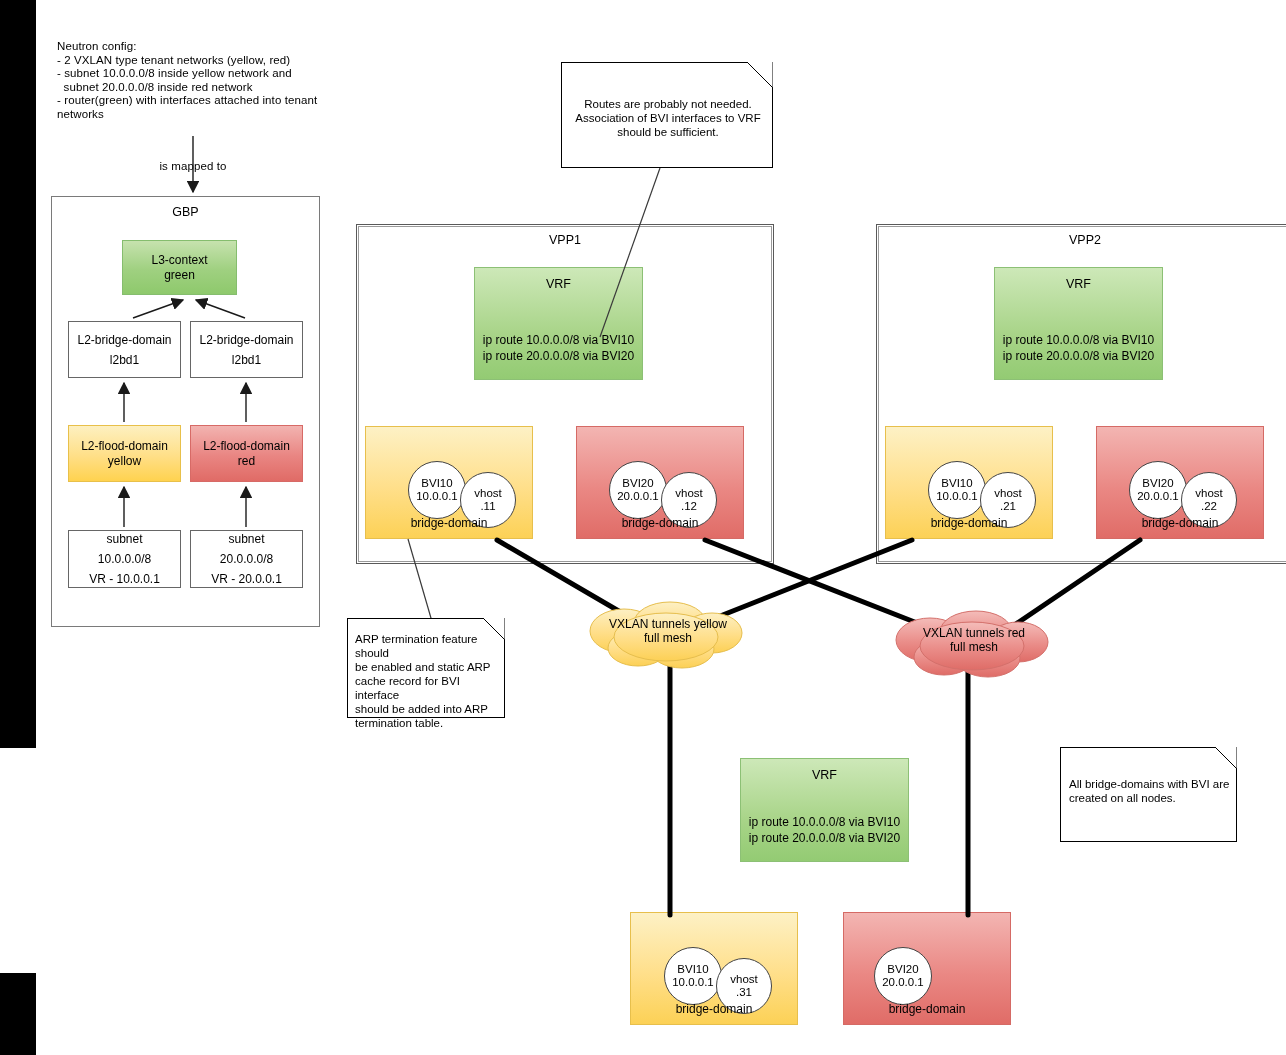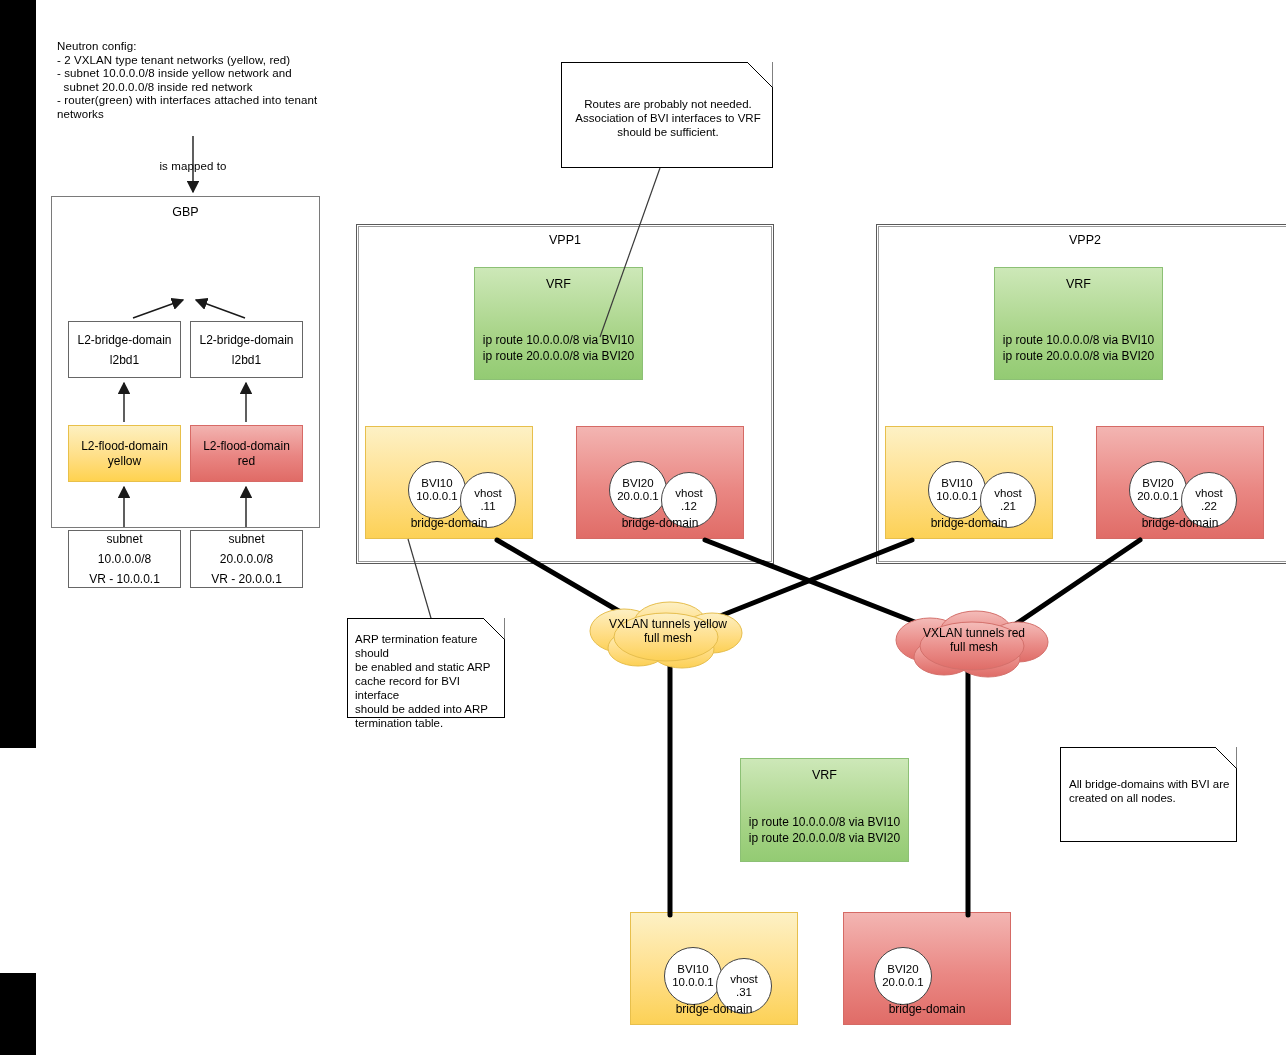--- a/index.html
+++ b/index.html
@@ -115,24 +115,26 @@
 
   <div class="textblock" style="left:57px;top:40px;width:300px;">Neutron config:
 - 2 VXLAN type tenant networks (yellow, red)
 - subnet 10.0.0.0/8 inside yellow network and
   subnet 20.0.0.0/8 inside red network
 - router(green) with interfaces attached into tenant
 networks</div>
 
   <div class="textblock" style="left:138px;top:160px;width:110px;text-align:center;">is mapped to</div>
 
-  <div class="gbpbox" style="left:51px;top:196px;width:269px;height:332px;">
+  <div class="gbpbox" style="left:51px;top:196px;width:269px;height:431px;">
     <div class="boxtitle">GBP</div>
   </div>
 
+  <div class="grect" style="left:122px;top:240px;width:115px;height:55px;white-space:pre-line;">L3-context
+green</div>
 
   <div class="wrect" style="left:68px;top:321px;width:113px;height:57px;white-space:pre-line;">L2-bridge-domain
 l2bd1</div>
   <div class="wrect" style="left:190px;top:321px;width:113px;height:57px;white-space:pre-line;">L2-bridge-domain
 l2bd1</div>
 
   <div class="yrect" style="left:68px;top:425px;width:113px;height:57px;white-space:pre-line;">L2-flood-domain
 yellow</div>
   <div class="rrect" style="left:190px;top:425px;width:113px;height:57px;white-space:pre-line;">L2-flood-domain
 red</div>

